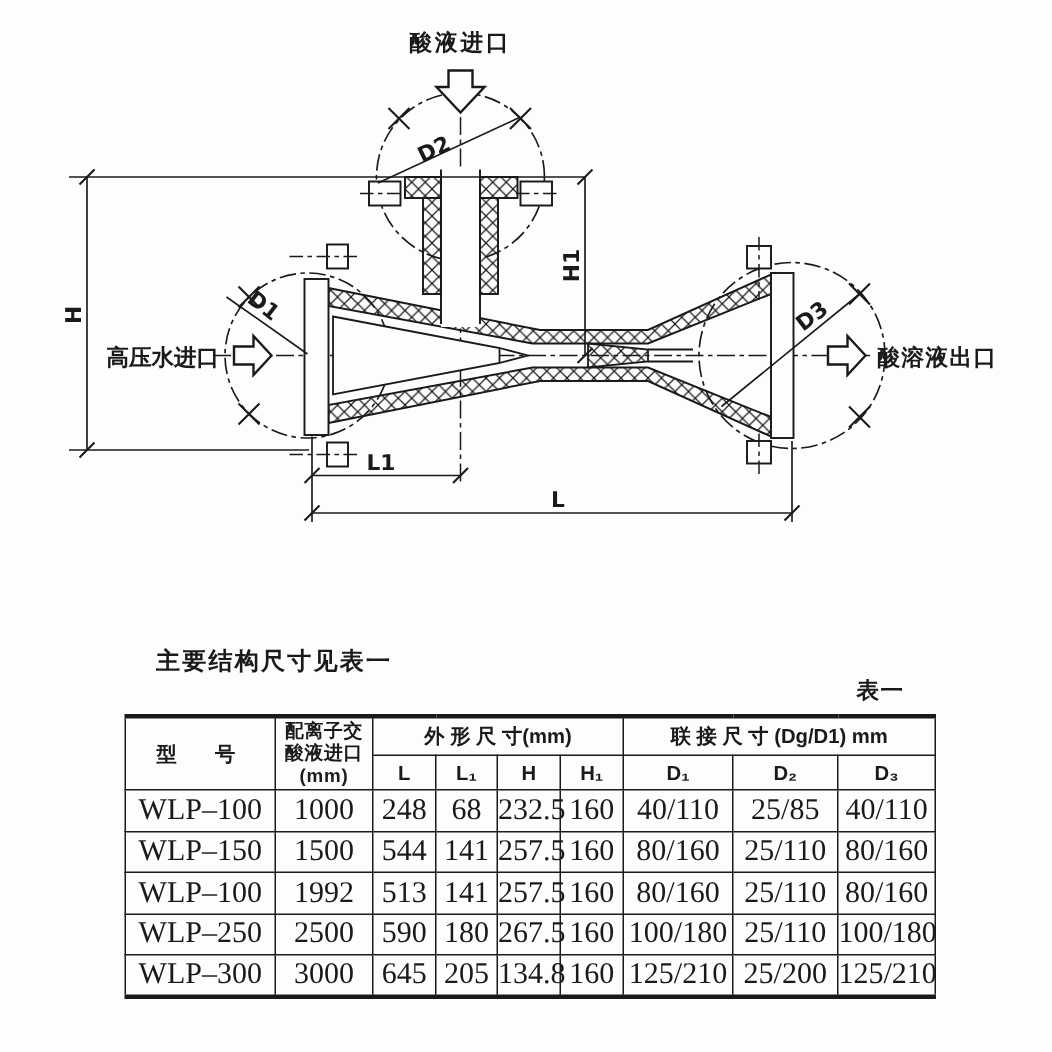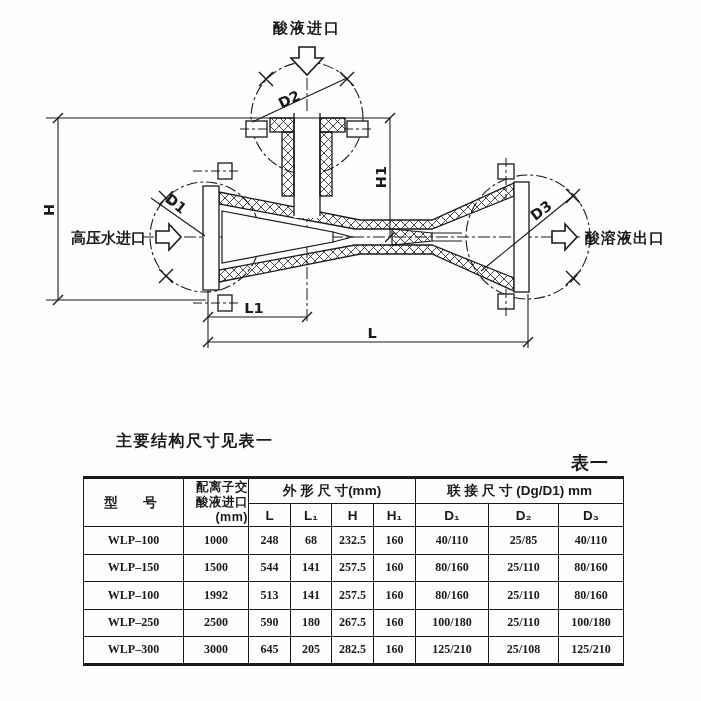--- a/index.html
+++ b/index.html
@@ -6,47 +6,47 @@
   body{
     width:701px;height:701px;
     background:#fdfdfb;
     position:relative;
     font-family:"Liberation Sans", sans-serif;
     color:#1a1a1a;
     overflow:hidden;
   }
   #drawing{position:absolute;left:0;top:0;}
   .caption{
-    position:absolute;left:116px;top:431px;
+    position:absolute;left:104px;top:431px;
     font-size:16px;font-weight:700;letter-spacing:1.5px;
     font-family:"Liberation Sans", sans-serif;
   }
   .table-label{
     position:absolute;left:571px;top:451px;
-    font-size:18px;font-weight:700;letter-spacing:1px;
+    font-size:15px;font-weight:700;letter-spacing:1px;
   }
   table.dims{
     position:absolute;left:83px;top:476px;width:540px;
     border-collapse:collapse;table-layout:fixed;
     border-top:3px solid #1a1a1a;border-bottom:3px solid #1a1a1a;
     border-left:1.5px solid #1a1a1a;border-right:1.5px solid #1a1a1a;
     font-family:"Liberation Serif", serif;
   }
   table.dims th, table.dims td{
     border:1.4px solid #1a1a1a;
     text-align:center;vertical-align:middle;
     padding:0;color:#1a1a1a;
   }
   table.dims thead th{font-weight:600;font-size:13.5px;font-family:"Liberation Sans", sans-serif;}
   th.model-h{font-size:14.5px;letter-spacing:6px;}
-  th.exch-h div{font-size:12.5px;line-height:1.18;letter-spacing:0.5px;text-align:right;}
+  th.exch-h div{font-size:12.5px;line-height:1.18;letter-spacing:0.5px;}
   tr.hdr1{height:26px;} tr.hdr2{height:23px;}
   tr.hdr2 th{font-family:"Liberation Serif", serif;font-size:14.5px;font-weight:600;}
   tr.datarow{height:27.5px;}
-  tr.datarow td{font-size:12px;font-weight:700;}
+  tr.datarow td{font-size:20px;font-weight:400;}
   svg text{fill:#1a1a1a;}
   .cjk{font-family:"Liberation Sans", sans-serif;font-weight:700;}
 </style>
 </head>
 <body>
 
 <svg id="drawing" width="701" height="450" viewBox="0 0 701 450">
   <defs>
     <pattern id="xh" patternUnits="userSpaceOnUse" width="9" height="9">
       <path d="M0,0 L9,9 M9,0 L0,9" stroke="#1a1a1a" stroke-width="0.8" fill="none"></path>
@@ -236,20 +236,20 @@
       <td>160</td>
       <td>100/180</td>
       <td>25/110</td>
       <td>100/180</td>
     </tr>
     <tr class="datarow">
       <td>WLP–300</td>
       <td>3000</td>
       <td>645</td>
       <td>205</td>
-      <td>282.5</td>
+      <td>134.8</td>
       <td>160</td>
       <td>125/210</td>
-      <td>25/108</td>
+      <td>25/200</td>
       <td>125/210</td>
     </tr>
   </tbody>
 </table>
 
 </body></html>

